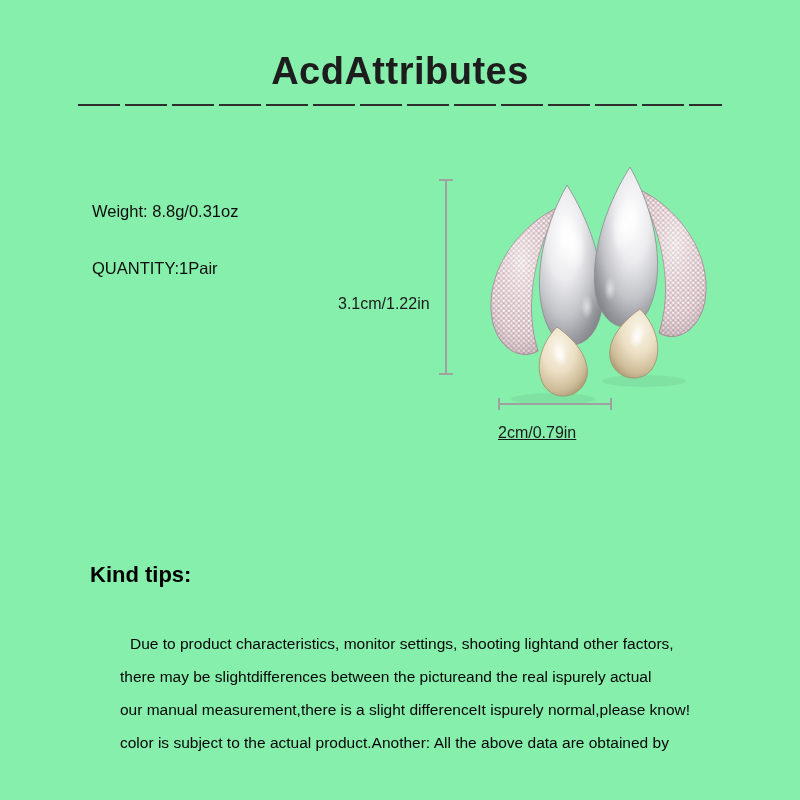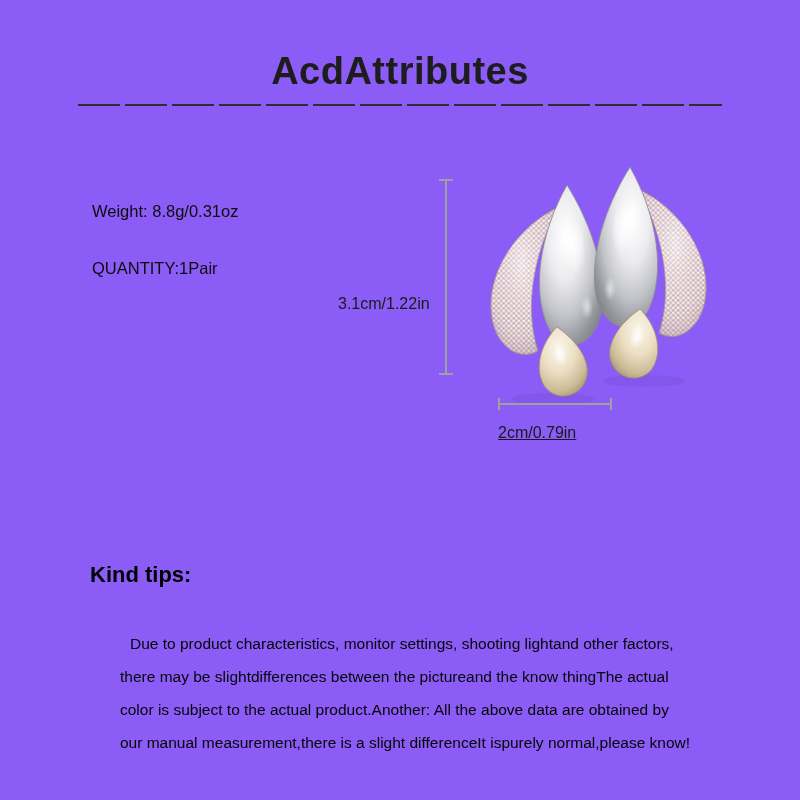--- a/index.html
+++ b/index.html
@@ -4,21 +4,21 @@
 <style>
   * { margin:0; padding:0; box-sizing:border-box; }
   html,body { width:800px; height:800px; }
   body {
     background:#ffffff;
     font-family:"Liberation Sans", sans-serif;
     color:#111111;
     position:relative;
     overflow:hidden;
   }
-  .page { position:absolute; inset:0; width:800px; height:800px; background:#8b5cf6; }
+  .page { position:absolute; inset:0; width:800px; height:800px; background:#86efac; }
 
   .title {
     position:absolute; top:48px; left:0; width:100%;
     text-align:center; font-size:38px; font-weight:600;
     color:#1d1d1d; letter-spacing:0.5px; line-height:46px;
   }
   .divider {
     position:absolute; top:104px; left:78px; width:644px; height:2px;
     background:repeating-linear-gradient(to right, #2e2e2e 0 42px, transparent 42px 47px);
   }
@@ -134,18 +134,18 @@
     <i class="cap left"></i>
     <i class="stem"></i>
     <i class="cap right"></i>
   </div>
   <span class="w-label">2cm/0.79in</span>
 
   <h2 class="tips-heading">Kind tips:</h2>
 
   <div class="tips-body">
     <div class="line">Due to product characteristics, monitor settings, shooting lightand other factors,</div>
-    <div class="line">there may be slightdifferences between the pictureand the know thingThe actual</div>
+    <div class="line">there may be slightdifferences between the pictureand the real ispurely actual</div>
+    <div class="line">our manual measurement,there is a slight differenceIt ispurely normal,please know!</div>
     <div class="line">color is subject to the actual product.Another: All the above data are obtained by</div>
-    <div class="line">our manual measurement,there is a slight differenceIt ispurely normal,please know!</div>
   </div>
 
 </div>
 
 </body></html>

